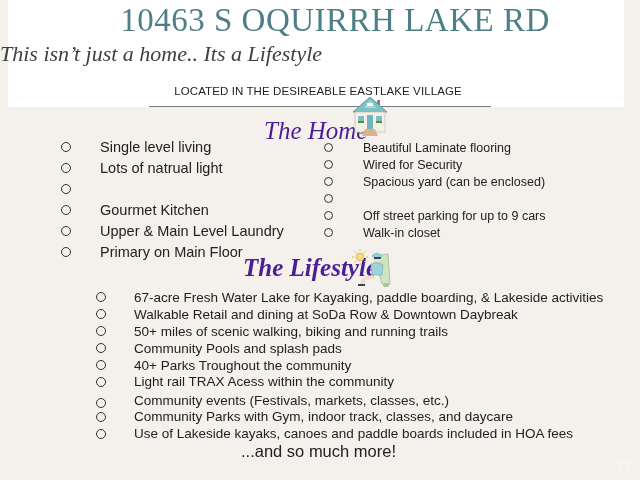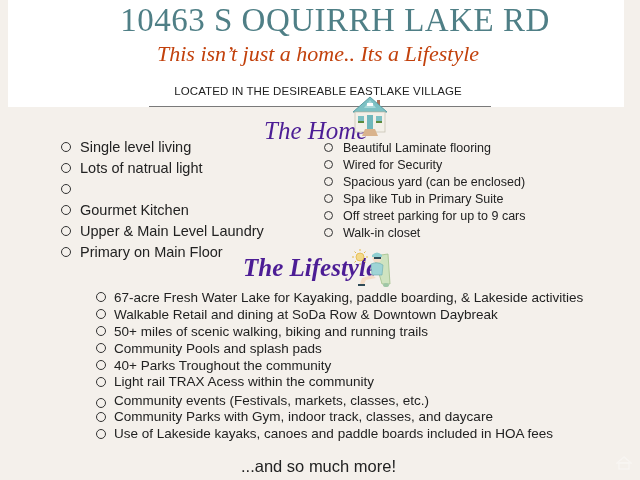--- a/index.html
+++ b/index.html
@@ -12,51 +12,51 @@
   .card {
     position: absolute; left: 8px; top: 0; width: 616px; height: 107px;
     background: #ffffff;
   }
   .title {
     position: absolute; left: 0; top: 2px; width: 670px; text-align: center;
     font-family: "Liberation Serif", serif; font-size: 33px; letter-spacing: 0.5px;
     color: #4f7f86; font-weight: normal; margin: 0;
   }
   .tagline {
-    position: absolute; left: 0; top: 41px; width: 636px; text-align: center;
+    position: absolute; left: 0; top: 41px; width: 636px; 
     font-family: "Liberation Serif", serif; font-style: italic; font-size: 22px;
-    color: #c2410c; margin: 0;
+    color: #404040; margin: 0;
   }
   .location {
     position: absolute; left: 0; top: 85px; width: 636px; text-align: center;
     font-size: 11.5px; color: #222; letter-spacing: 0.1px;
   }
   .divider {
     position: absolute; left: 149px; top: 106px; width: 342px; height: 1px;
     background: #7a7a7a;
   }
   .section-title {
     position: absolute; font-family: "Liberation Serif", serif; font-style: italic;
     font-size: 25px; color: #4c1d95;
   }
   .icon { position: absolute; }
   ul.list { position: absolute; list-style: none; margin: 0; padding: 0; }
-  ul.list li { display: flex; align-items: center; white-space: nowrap; }
+  ul.list li { display: flex; align-items: center; white-space: nowrap; gap: 20px; }
   .bullet {
     display: inline-block; width: 8px; height: 8px; border: 1.3px solid #333;
     border-radius: 50%; margin-right: 8px; flex: none; background: transparent;
   }
   #home-left li { font-size: 14.5px; height: 20.8px; }
   #home-left li .bullet { width: 8px; height: 8px; margin-right: 9px; }
   #home-right li { font-size: 12.5px; height: 17px; }
   #home-right li .bullet { width: 7px; height: 7px; margin-right: 10px; }
   #life-list li { font-size: 13.5px; height: 16.9px; }
   #life-list li .bullet { width: 8px; height: 8px; margin-right: 8px; }
   .closing {
-    position: absolute; left: 241px; top: 442px; font-size: 16.5px; color: #222; margin-top: 15px;
+    position: absolute; left: 241px; top: 442px; font-size: 16.5px; color: #222;
   }
   .watermark { position: absolute; right: 8px; bottom: 6px; opacity: 0.35; }
 </style>
 </head>
 <body>
 
 <div class="card"></div>
 <h1 class="title">10463 S OQUIRRH LAKE RD</h1>
 <p class="tagline">This isn’t just a home.. Its a Lifestyle</p>
 <div class="location">LOCATED IN THE DESIREABLE EASTLAKE VILLAGE</div>
@@ -113,21 +113,20 @@
   <li>
       <span class="bullet"></span>
       <span>Wired for Security</span>
     </li>
   <li>
       <span class="bullet"></span>
       <span>Spacious yard (can be enclosed)</span>
     </li>
   <li>
       <span class="bullet"></span>
-      <span>Spa like Tub in Primary Suite</span>
     </li>
   <li>
       <span class="bullet"></span>
       <span>Off street parking for up to 9 cars</span>
     </li>
   <li>
       <span class="bullet"></span>
       <span>Walk-in closet</span>
     </li>
 </ul>

